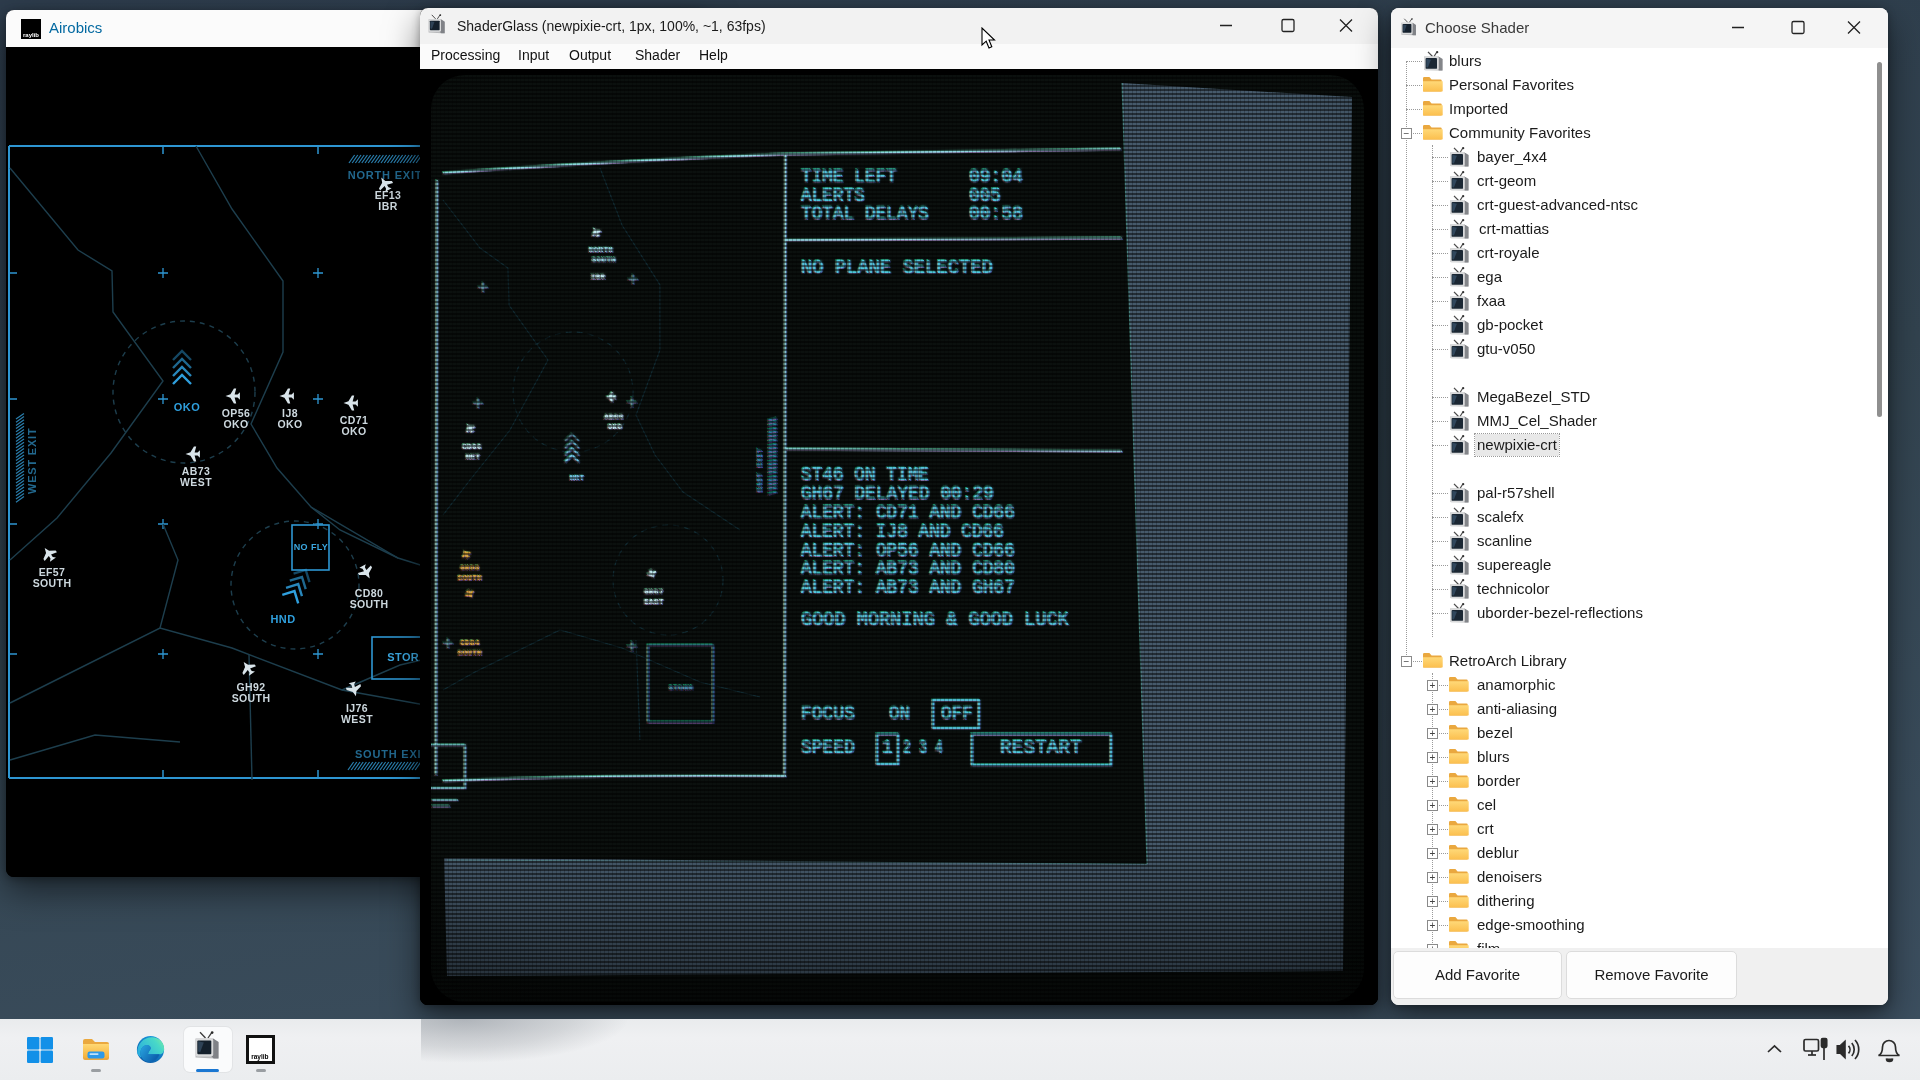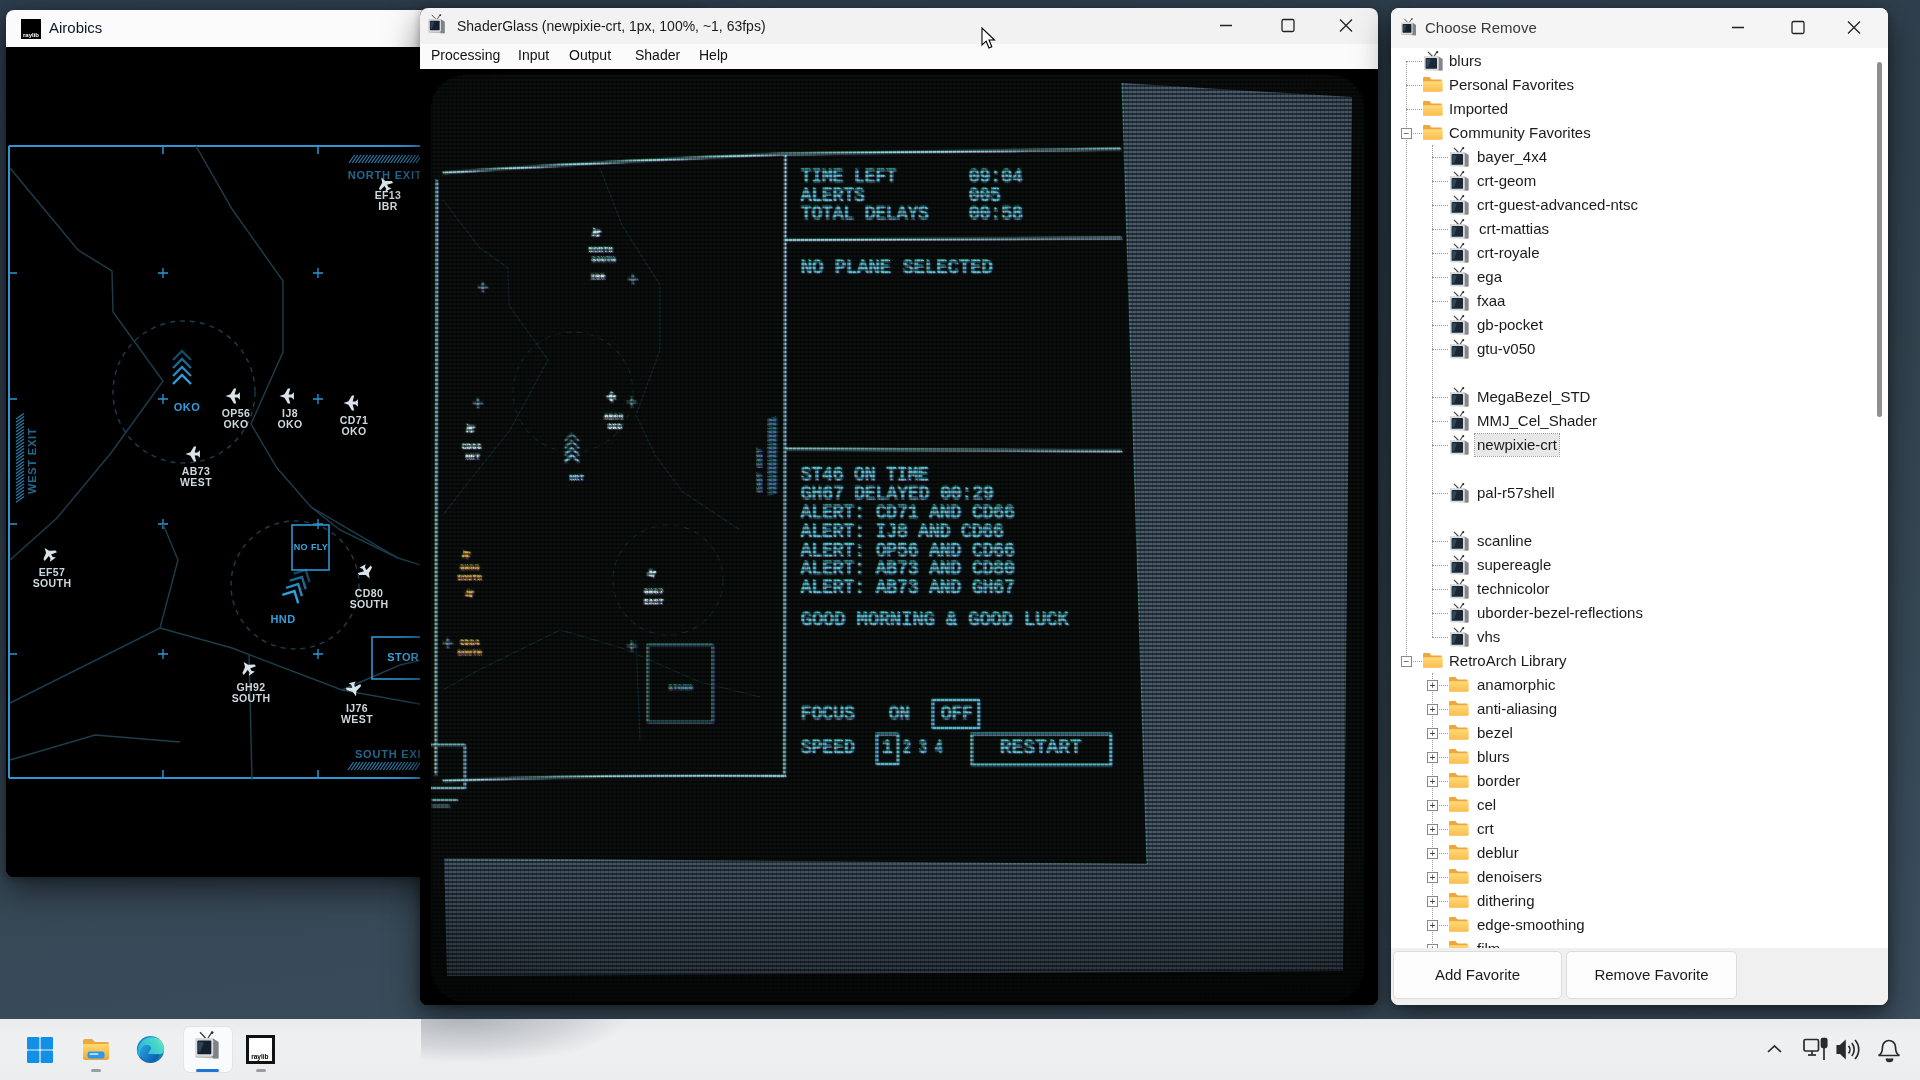--- a/index.html
+++ b/index.html
@@ -5,21 +5,21 @@
 html,body { width:1920px; height:1080px; overflow:hidden; font-family:"Liberation Sans",sans-serif; }
 body { background: linear-gradient(172deg,#2d3c4c 0%, #32434f 45%, #3d5061 100%); position:relative; }
 .win { position:absolute; border-radius:8px; box-shadow: 0 14px 34px rgba(0,0,0,0.5), 0 2px 8px rgba(0,0,0,0.3); overflow:hidden; }
 .tbar { position:absolute; left:0; top:0; right:0; background:#f3f3f3; }
 svg { display:block; }
 
 #airo { left:6px; top:10px; width:700px; height:867px; background:#000; }
 #airo .tbar { height:37px; background:#fbfbfb; }
 #airo .ticon { position:absolute; left:15px; top:9px; width:20px; height:20px; background:#000; }
 #airo .ticon span { position:absolute; left:2px; bottom:1px; color:#fff; font-size:6px; font-weight:bold; }
-#airo .ttl { position:absolute; left:43px; top:9px; font-size:15px; color:#0f172a; }
+#airo .ttl { position:absolute; left:43px; top:9px; font-size:15px; color:#0369a1; }
 
 #sg { left:420px; top:8px; width:958px; height:997px; background:#000; }
 #sg .tbar { height:36px; background:#f2f2f2; }
 #sg .ttl { position:absolute; left:37px; top:10px; font-size:14px; color:#1a1a1a; }
 #sg .menus { position:absolute; left:0; top:36px; right:0; height:25px; background:#fbfbfb; font-size:14px; color:#111; }
 #sg .menus span { position:absolute; top:3px; }
 #crtwrap { position:absolute; left:0; top:61px; width:958px; height:936px; background:#000; }
 #scan { position:absolute; left:0; top:0; width:100%; height:100%;
   background: repeating-linear-gradient(180deg, rgba(0,0,0,0.5) 0px, rgba(0,0,0,0.5) 2px, rgba(0,0,0,0) 2px, rgba(0,0,0,0) 4px),
               repeating-linear-gradient(90deg, rgba(0,0,0,0.22) 0px, rgba(0,0,0,0.22) 1px, rgba(0,0,0,0) 1px, rgba(0,0,0,0) 4px);
@@ -458,21 +458,21 @@
 <path d="M13.5 7 L8 1.2" stroke="#3a3a3a" stroke-width="1.3" fill="none"></path>
 <path d="M16 7 L20 1.2" stroke="#3a3a3a" stroke-width="1.3" fill="none"></path>
 <circle cx="20.2" cy="1.6" r="1.3" fill="#2a2a2a"></circle>
 <path d="M3.5 7.5 h17.5 l5.5 3.4 v16.5 h-4.8 l-18.2-1 z" fill="#b9babc"></path>
 <path d="M21 7.5 l5.5 3.4 v16.5 h-4.8 l-2.5-2.2 z" fill="#808287"></path>
 <rect x="3.5" y="7.5" width="17.7" height="18" rx="2" fill="#d9dadb"></rect>
 <rect x="5.3" y="9.5" width="14" height="13.8" rx="1" fill="#14202c"></rect>
 <path d="M6.2 10.3 l5.6 1.2 -3.6 9.8 -2-0.8 z" fill="#2e4256"></path>
 </svg>
     </div>
-  <div class="ttl">Choose Remove</div>
+  <div class="ttl">Choose Shader</div>
   <svg width="160" height="40" viewBox="0 0 160 40" style="position:absolute;right:4px;top:0">
     <g stroke="#222" stroke-width="1.3" fill="none">
       <path d="M8 19.5 h12"></path>
       <rect x="68" y="13.5" width="12" height="12" rx="1.5"></rect>
       <path d="M124 13.5 l12 12 M136 13.5 l-12 12"></path>
     </g>
   </svg>
   <div id="tree">
     <svg width="0" height="0">
         <defs>
@@ -735,20 +735,36 @@
 <circle cx="15.2" cy="1.2" r="1.1" fill="#333"></circle>
 <path d="M2 5.5 h14.5 l4 2.6 v11.3 h-3.5 l-15-0.7 z" fill="#bbbcbe"></path>
 <path d="M16.5 5.5 l4 2.6 v11.3 h-3.6 l-1.9-1.7 z" fill="#84868a"></path>
 <rect x="2" y="5.5" width="14.8" height="13.9" rx="1.6" fill="#d8d9da"></rect>
 <rect x="3.6" y="7.1" width="11.4" height="10.7" rx="0.9" fill="#1b2733"></rect>
 <path d="M4.3 7.8 l4.6 0.9 -3 7.8 -1.6-0.6 z" fill="#31475c"></path>
 </svg>
         </div>
         <div class="tlabel" style="left:86px">pal-r57shell</div>
       </div>
+<div class="trow" style="top:457px">
+        <div class="hdot" style="left:41px;width:16px;top:12px"></div>
+        <div class="icnw" style="left:57px;top:2px">
+          <svg class="ticn" width="22" height="20" viewBox="0 0 22 20">
+<path d="M10.5 5.5 L6 0.8" stroke="#4a4a4a" stroke-width="1.2" fill="none"></path>
+<path d="M12 5.5 L15 0.8" stroke="#4a4a4a" stroke-width="1.2" fill="none"></path>
+<circle cx="15.2" cy="1.2" r="1.1" fill="#333"></circle>
+<path d="M2 5.5 h14.5 l4 2.6 v11.3 h-3.5 l-15-0.7 z" fill="#bbbcbe"></path>
+<path d="M16.5 5.5 l4 2.6 v11.3 h-3.6 l-1.9-1.7 z" fill="#84868a"></path>
+<rect x="2" y="5.5" width="14.8" height="13.9" rx="1.6" fill="#d8d9da"></rect>
+<rect x="3.6" y="7.1" width="11.4" height="10.7" rx="0.9" fill="#1b2733"></rect>
+<path d="M4.3 7.8 l4.6 0.9 -3 7.8 -1.6-0.6 z" fill="#31475c"></path>
+</svg>
+        </div>
+        <div class="tlabel" style="left:86px">scalefx</div>
+      </div>
 <div class="trow" style="top:481px">
         <div class="hdot" style="left:41px;width:16px;top:12px"></div>
         <div class="icnw" style="left:57px;top:2px">
           <svg class="ticn" width="22" height="20" viewBox="0 0 22 20">
 <path d="M10.5 5.5 L6 0.8" stroke="#4a4a4a" stroke-width="1.2" fill="none"></path>
 <path d="M12 5.5 L15 0.8" stroke="#4a4a4a" stroke-width="1.2" fill="none"></path>
 <circle cx="15.2" cy="1.2" r="1.1" fill="#333"></circle>
 <path d="M2 5.5 h14.5 l4 2.6 v11.3 h-3.5 l-15-0.7 z" fill="#bbbcbe"></path>
 <path d="M16.5 5.5 l4 2.6 v11.3 h-3.6 l-1.9-1.7 z" fill="#84868a"></path>
 <rect x="2" y="5.5" width="14.8" height="13.9" rx="1.6" fill="#d8d9da"></rect>
@@ -798,36 +814,20 @@
 <path d="M12 5.5 L15 0.8" stroke="#4a4a4a" stroke-width="1.2" fill="none"></path>
 <circle cx="15.2" cy="1.2" r="1.1" fill="#333"></circle>
 <path d="M2 5.5 h14.5 l4 2.6 v11.3 h-3.5 l-15-0.7 z" fill="#bbbcbe"></path>
 <path d="M16.5 5.5 l4 2.6 v11.3 h-3.6 l-1.9-1.7 z" fill="#84868a"></path>
 <rect x="2" y="5.5" width="14.8" height="13.9" rx="1.6" fill="#d8d9da"></rect>
 <rect x="3.6" y="7.1" width="11.4" height="10.7" rx="0.9" fill="#1b2733"></rect>
 <path d="M4.3 7.8 l4.6 0.9 -3 7.8 -1.6-0.6 z" fill="#31475c"></path>
 </svg>
         </div>
         <div class="tlabel" style="left:86px">uborder-bezel-reflections</div>
-      </div>
-<div class="trow" style="top:577px">
-        <div class="hdot" style="left:41px;width:16px;top:12px"></div>
-        <div class="icnw" style="left:57px;top:2px">
-          <svg class="ticn" width="22" height="20" viewBox="0 0 22 20">
-<path d="M10.5 5.5 L6 0.8" stroke="#4a4a4a" stroke-width="1.2" fill="none"></path>
-<path d="M12 5.5 L15 0.8" stroke="#4a4a4a" stroke-width="1.2" fill="none"></path>
-<circle cx="15.2" cy="1.2" r="1.1" fill="#333"></circle>
-<path d="M2 5.5 h14.5 l4 2.6 v11.3 h-3.5 l-15-0.7 z" fill="#bbbcbe"></path>
-<path d="M16.5 5.5 l4 2.6 v11.3 h-3.6 l-1.9-1.7 z" fill="#84868a"></path>
-<rect x="2" y="5.5" width="14.8" height="13.9" rx="1.6" fill="#d8d9da"></rect>
-<rect x="3.6" y="7.1" width="11.4" height="10.7" rx="0.9" fill="#1b2733"></rect>
-<path d="M4.3 7.8 l4.6 0.9 -3 7.8 -1.6-0.6 z" fill="#31475c"></path>
-</svg>
-        </div>
-        <div class="tlabel" style="left:86px">vhs</div>
       </div>
 <div class="trow" style="top:601px">
         <div class="hdot" style="left:15px;width:16px;top:12px"></div>
         <div class="expd" style="left:10px;top:7px">
           <span>−</span>
         </div>
         <div class="icnw" style="left:31px;top:2px">
           <svg class="ticn" width="21" height="18" viewBox="0 0 21 18">
 <path d="M1 3.2 a1.2 1.2 0 0 1 1.2-1.2 h5.2 l2.2 2.4 h8.9 a1.2 1.2 0 0 1 1.2 1.2 v9.8 a1.2 1.2 0 0 1 -1.2 1.2 H2.2 A1.2 1.2 0 0 1 1 15.4 z" fill="#eaa83f"></path>
 <path d="M1 6.2 h19.7 v9.2 a1.2 1.2 0 0 1 -1.2 1.2 H2.2 A1.2 1.2 0 0 1 1 15.4 z" fill="url(#fgld)"></path>

